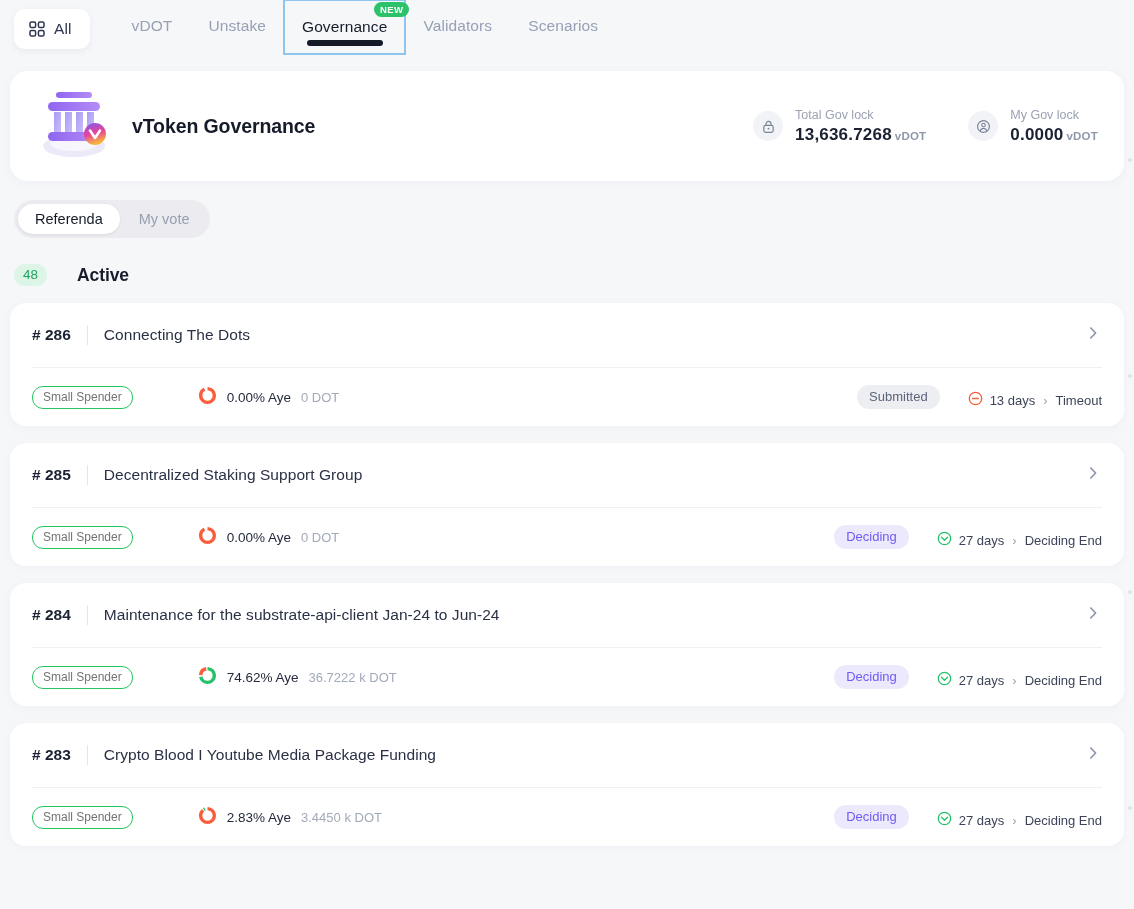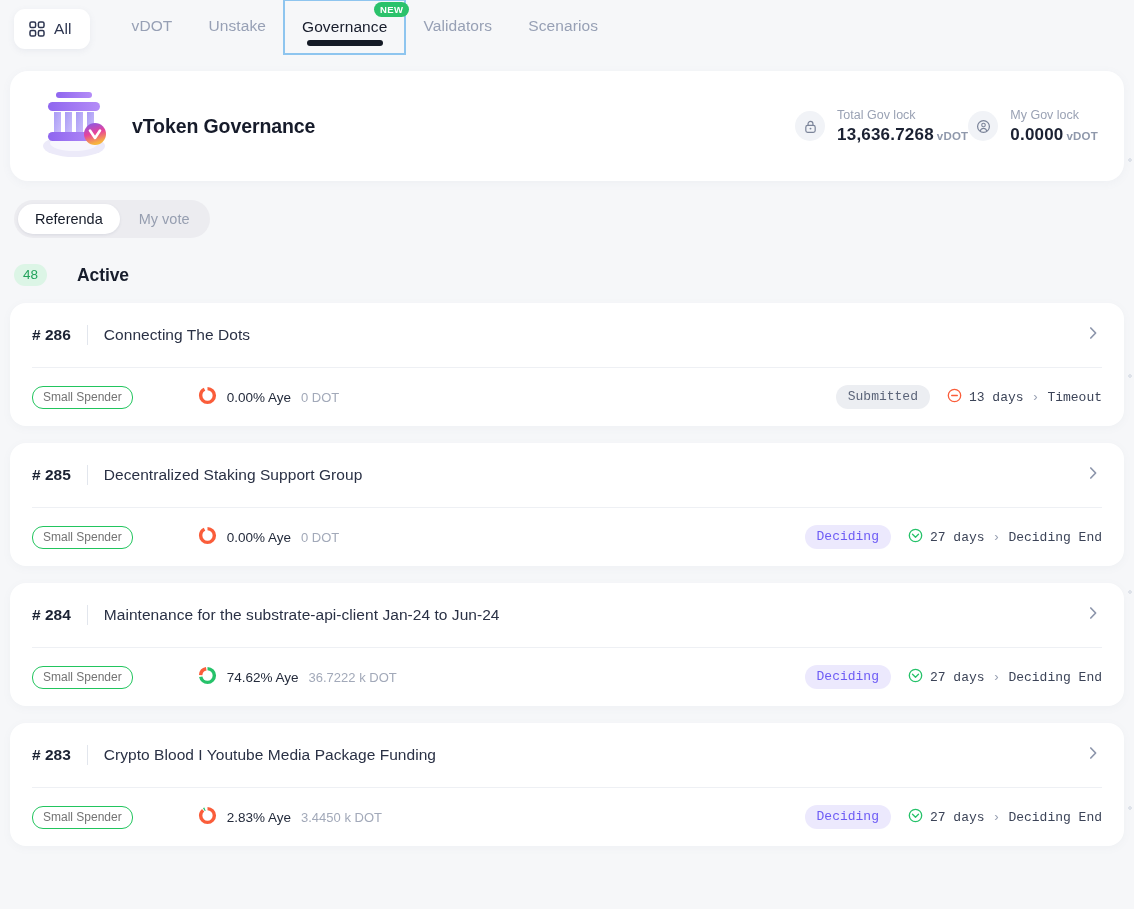--- a/index.html
+++ b/index.html
@@ -122,20 +122,21 @@
   .hero-sub {
     margin-top: 8px;
     font-size: 14.5px;
     color: #8b94a9;
     letter-spacing: .05px;
   }
   .hero-stats {
     margin-left: auto;
     display: flex;
     align-items: center;
+    gap: 42px;
   }
   .stat { display: flex; align-items: center; gap: 12px; }
   .stat-badge {
     width: 30px; height: 30px;
     border-radius: 50%;
     background: #f1f3f7;
     display: flex; align-items: center; justify-content: center;
     flex: none;
   }
   .stat-label { font-size: 12.5px; color: #9aa2b4; }
@@ -261,23 +262,22 @@
     white-space: nowrap;
   }
   .vote-amt {
     font-size: 13px;
     color: #a2a9b9;
     white-space: nowrap;
   }
   .status-block {
     margin-left: auto;
     display: flex;
-    align-items: center;
-    gap: 17px;
-    font-family: Liberation Mono, monospace;
+    align-items: flex-end;
+    gap: 28px;
   }
   .status-chip {
     font-size: 13px;
     border-radius: 12px;
     padding: 4px 12px;
     line-height: 16px;
     white-space: nowrap;
   }
   .status-chip.submitted { background: #eceef2; color: #5b6479; }
   .status-chip.deciding { background: #ece9fd; color: #6d5bf5; }

